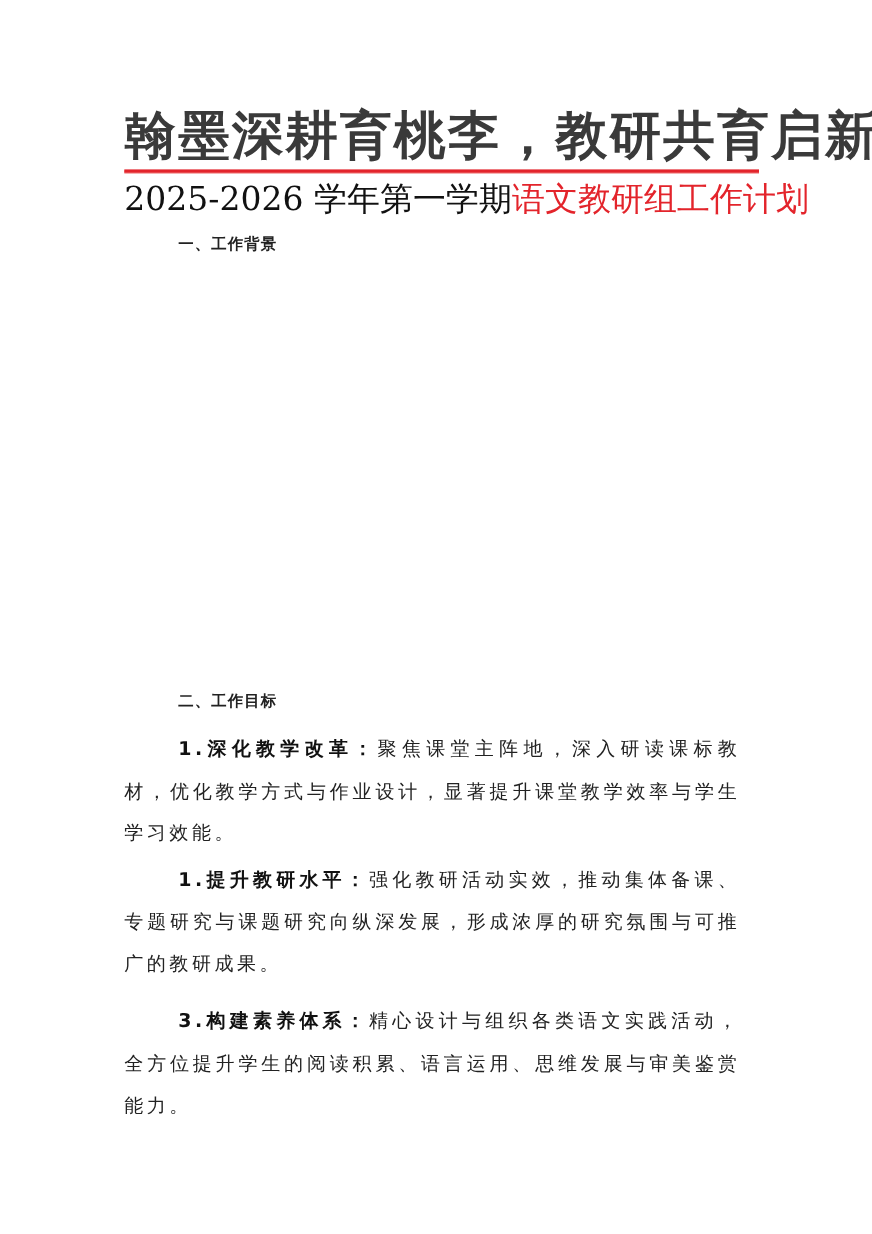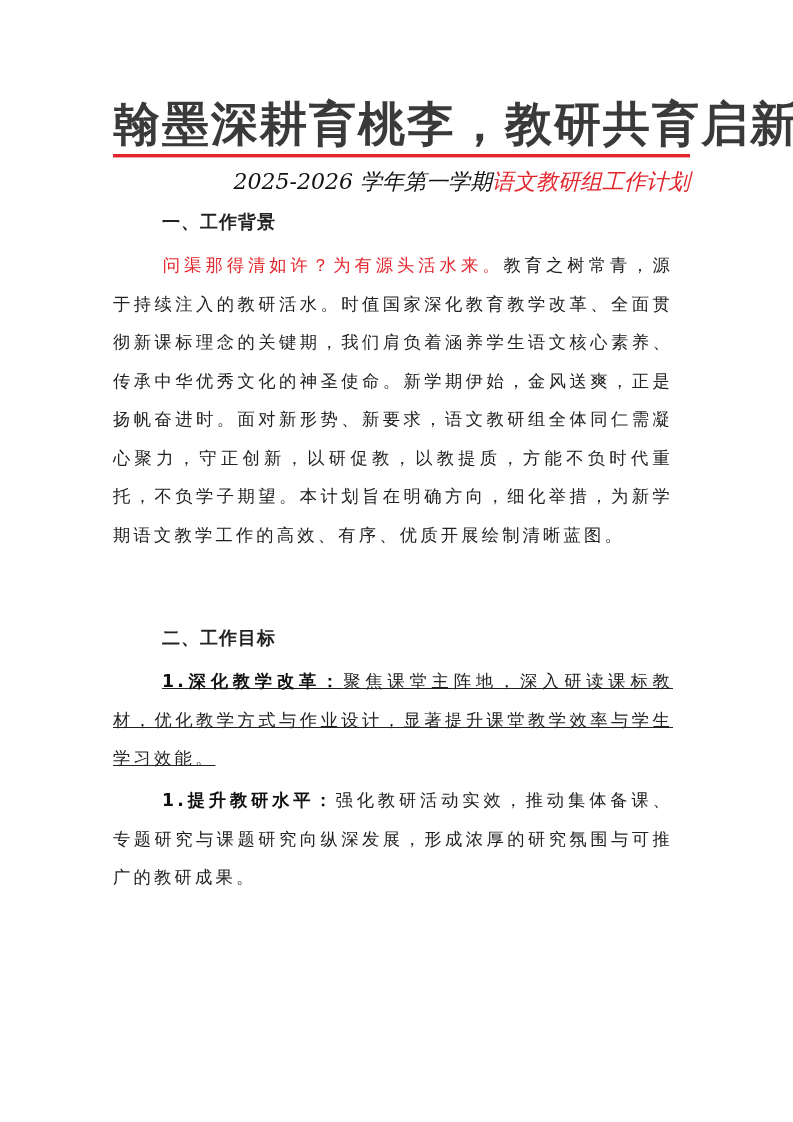--- a/index.html
+++ b/index.html
@@ -1,41 +1,41 @@
 <!DOCTYPE html>
 <html><head>
 <meta charset="utf-8">
 <style>
   html, body { margin: 0; padding: 0; background: #ffffff; }
   body { width: 793px; height: 1122px; position: relative; overflow: hidden; font-family: "DejaVu Serif", serif; color: #222; }
   .page { position: absolute; left: 0; top: 0; width: 793px; height: 1122px; background: #fff; }
   .main-title { position: absolute; left: 113px; top: 102px; width: 577px; text-align: center; font-size: 47px; font-weight: bold; letter-spacing: 2px; color: #3a3a3a; line-height: 44px; white-space: nowrap; font-family: "DejaVu Serif", serif; }
   .red-rule { position: absolute; left: 113px; top: 154px; width: 577px; height: 3px; background: #e3242b; box-shadow: 0 1px 0 #f4a0a0; }
-  .sub-title { position: absolute; left: 113px; top: 164px; width: 577px; text-align: right; font-size: 22px; line-height: 36px; white-space: nowrap; color: #111; font-family: "DejaVu Serif", serif; font-style: italic; }
+  .sub-title { position: absolute; left: 113px; top: 164px; width: 577px; text-align: center; font-size: 30px; line-height: 36px; white-space: nowrap; color: #111; font-family: "DejaVu Serif", serif; }
   .sub-title .red { color: #e3242b; }
   .text { position: absolute; left: 113px; width: 560px; font-size: 17.3px; letter-spacing: 3.2px; line-height: 38.5px; color: #222; text-align: justify; font-family: "DejaVu Sans", sans-serif; }
-  .heading { position: absolute; left: 162px; font-size: 18px; font-weight: bold; color: #222; letter-spacing: 1px; line-height: 26px; font-family: "DejaVu Sans", sans-serif; }
+  .heading { position: absolute; left: 162px; font-size: 14px; font-weight: bold; color: #222; letter-spacing: 1px; line-height: 26px; font-family: "DejaVu Sans", sans-serif; }
   .indent { display: inline-block; width: 49px; }
   .red-quote { color: #e3242b; }
   .bold { font-weight: bold; color: #111; }
 </style>
 </head>
 <body>
 
 <div class="page">
 
   <div class="main-title">翰墨深耕育桃李，教研共育启新程</div>
   <div class="red-rule"></div>
 
   <div class="sub-title"><span>2025-2026 学年第一学期</span><span class="red">语文教研组工作计划</span></div>
 
   <div class="heading" style="top:209px;">一、工作背景</div>
 
-  <div class="text" style="top:246px;"><span class="indent"></span><span class="red-quote">问渠那得清如许？为有源头活水来。</span><span>教育之树常青，源于持续注入的教研活水。时值国家深化教育教学改革、全面贯彻新课标理念的关键期，我们肩负着涵养学生语文核心素养、传承中华优秀文化的神圣使命。新学期伊始，金风送爽，正是扬帆奋进时。面对新形势、新要求，语文教研组全体同仁需凝心聚力，守正创新，以研促教，以教提质，方能不负时代重托，不负学子期望。本计划旨在明确方向，细化举措，为新学期语文教学工作的高效、有序、优质开展绘制清晰蓝图。</span></div>
 
   <div class="heading" style="top:625px;text-align:center;">二、工作目标</div>
 
-  <div class="text" style="top:662px;text-decoration:underline;"><span class="indent"></span><span class="bold">1.深化教学改革：</span><span>聚焦课堂主阵地，深入研读课标教材，优化教学方式与作业设计，显著提升课堂教学效率与学生学习效能。</span></div>
+  <div class="text" style="top:662px;"><span class="indent"></span><span class="bold">1.深化教学改革：</span><span>聚焦课堂主阵地，深入研读课标教材，优化教学方式与作业设计，显著提升课堂教学效率与学生学习效能。</span></div>
 
   <div class="text" style="top:781px;"><span class="indent"></span><span class="bold">1.提升教研水平：</span><span>强化教研活动实效，推动集体备课、专题研究与课题研究向纵深发展，形成浓厚的研究氛围与可推广的教研成果。</span></div>
 
+  <div class="text" style="top:910px;"><span class="indent"></span><span class="bold">3.构建素养体系：</span><span>精心设计与组织各类语文实践活动，全方位提升学生的阅读积累、语言运用、思维发展与审美鉴赏能力。</span></div>
 
 </div>
 
 </body></html>

